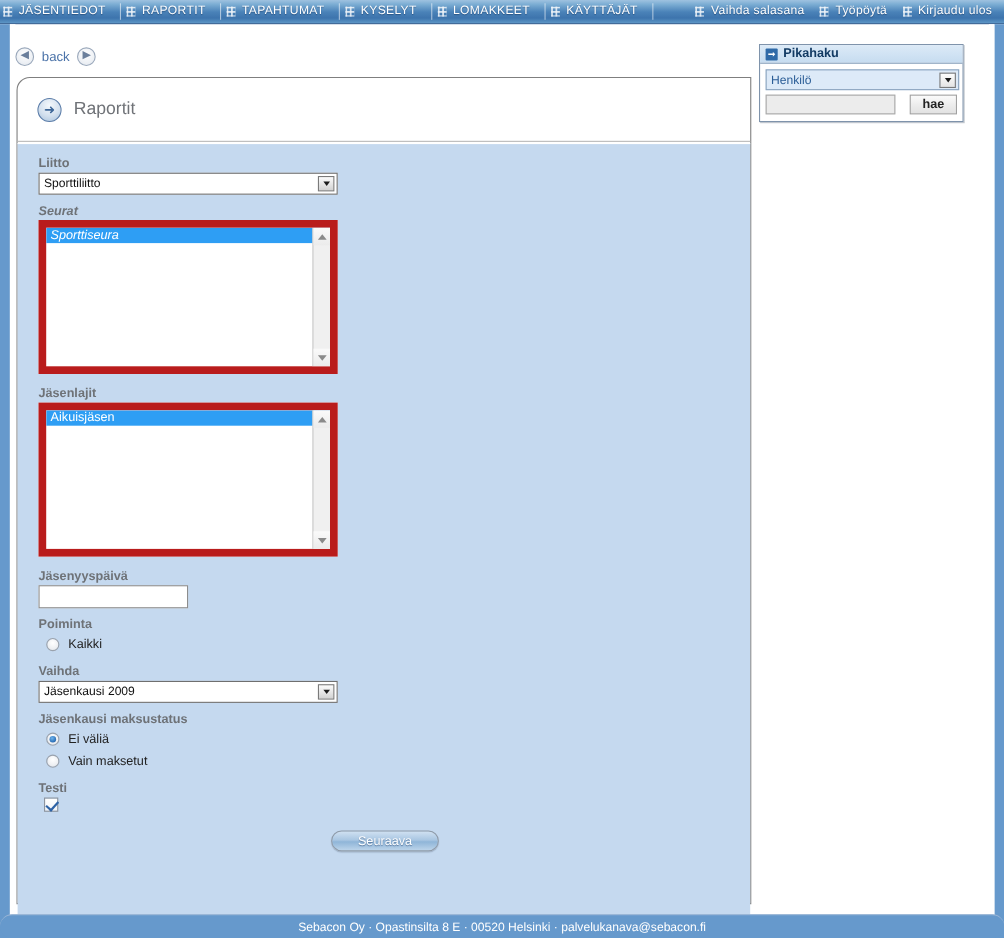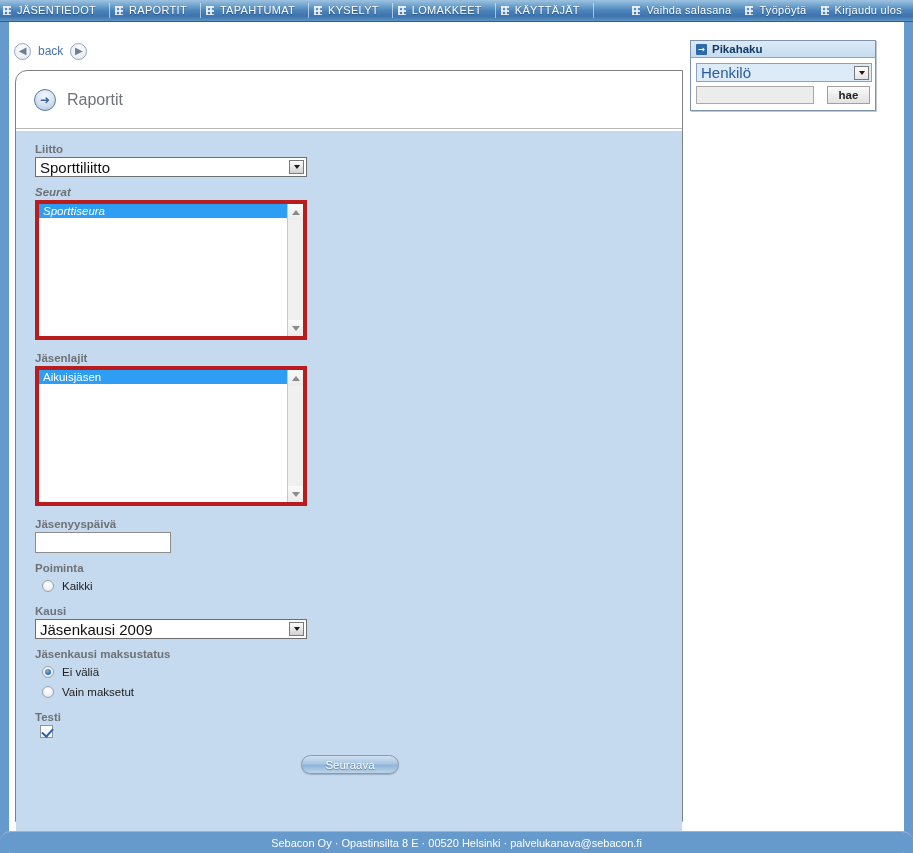--- a/index.html
+++ b/index.html
@@ -151,21 +151,21 @@
   }
   .fieldgroup { margin-bottom: 9px; }
 
   
   .sel {
     position: relative;
     width: 272px; height: 20px;
     background: #ffffff;
     border: 1px solid #6f6f6f;
     display: flex; align-items: center;
-    font-size: 15px;
+    font-size: 11px;
     color: #101010;
     padding-left: 4px;
     cursor: pointer;
   }
   .sel .arrowbox {
     position: absolute;
     right: 2px; top: 2px;
     width: 15px; height: 14px;
     border: 1px solid #7a7a7a;
     background: linear-gradient(to bottom, #fcfcfc 0%, #e6e6e6 52%, #d2d2d2 100%);
@@ -176,21 +176,21 @@
     border-left: 3.5px solid transparent;
     border-right: 3.5px solid transparent;
     border-top: 4px solid #1b1b1b;
   }
 
   
   .listbox {
     position: relative;
     width: 272px;
     background: #ffffff;
-    border: 4px solid #b91c1c;
+    border: 7px solid #b91c1c;
     overflow: hidden;
   }
   .listbox .opt {
     font-size: 11.5px;
     height: 14px;
     line-height: 14px;
     padding-left: 4px;
     color: #101010;
   }
   .listbox .opt.selected {
@@ -493,21 +493,21 @@
 
       <div class="fieldgroup">
         <div class="fieldlabel">Poiminta</div>
         <div class="radiorow">
           <span class="radio"></span>
           <span class="radiolabel">Kaikki</span>
         </div>
       </div>
 
       <div class="fieldgroup">
-        <div class="fieldlabel">Kausi</div>
+        <div class="fieldlabel">Vaihda</div>
         <div class="sel">
           <span>Jäsenkausi 2009</span>
           <span class="arrowbox">
             <span class="caret-down"></span>
           </span>
         </div>
       </div>
 
       <div class="fieldgroup">
         <div class="fieldlabel">Jäsenkausi maksustatus</div>

